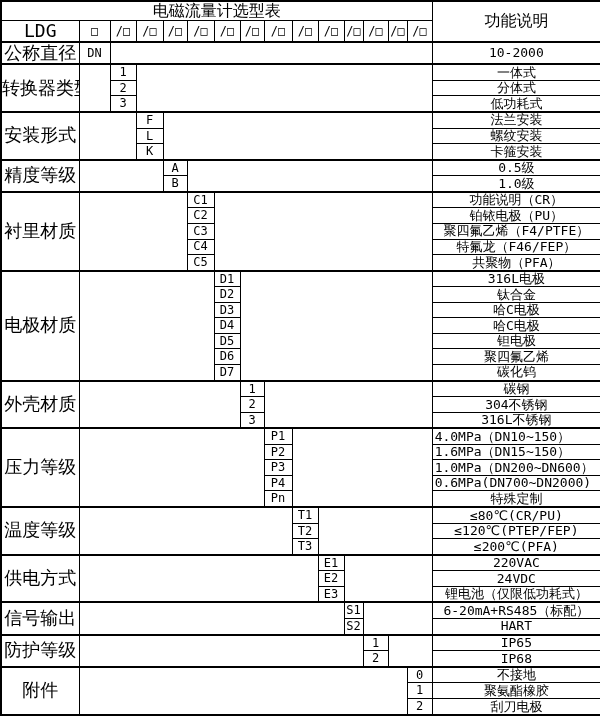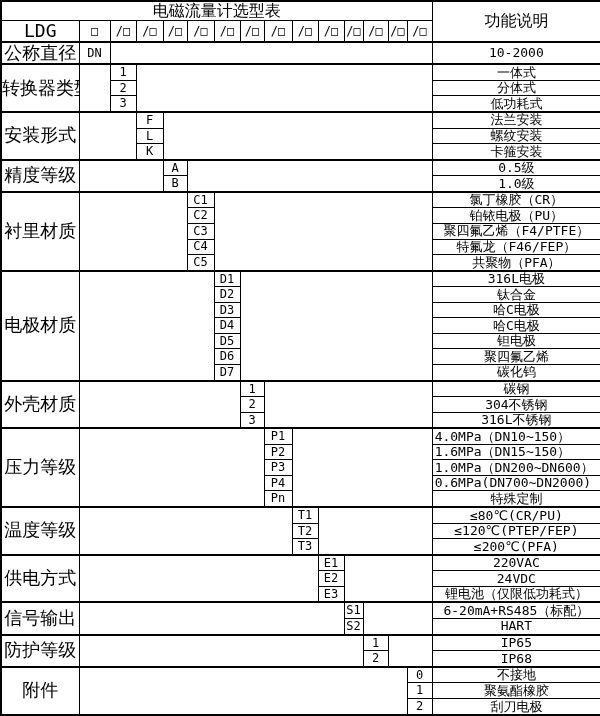--- a/index.html
+++ b/index.html
@@ -124,21 +124,21 @@
   <tr>
     <td class="code">B</td>
     <td class="desc">1.0级</td>
   </tr>
 
   <tr class="sec">
     <td class="lbl" rowspan="5">衬里材质</td>
     <td class="gap" rowspan="5" colspan="4"></td>
     <td class="code">C1</td>
     <td class="gap" rowspan="5" colspan="9"></td>
-    <td class="desc">氯丁橡胶（CR）</td>
+    <td class="desc">功能说明（CR）</td>
   </tr>
   <tr>
     <td class="code">C2</td>
     <td class="desc">铂铱电极（PU）</td>
   </tr>
   <tr>
     <td class="code">C3</td>
     <td class="desc">聚四氟乙烯（F4/PTFE）</td>
   </tr>
   <tr>

